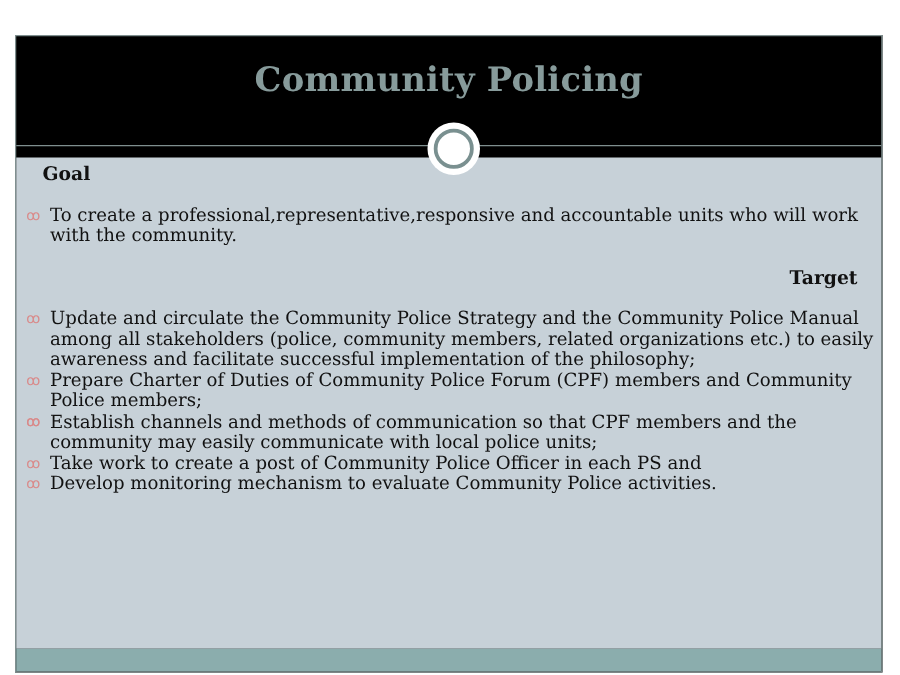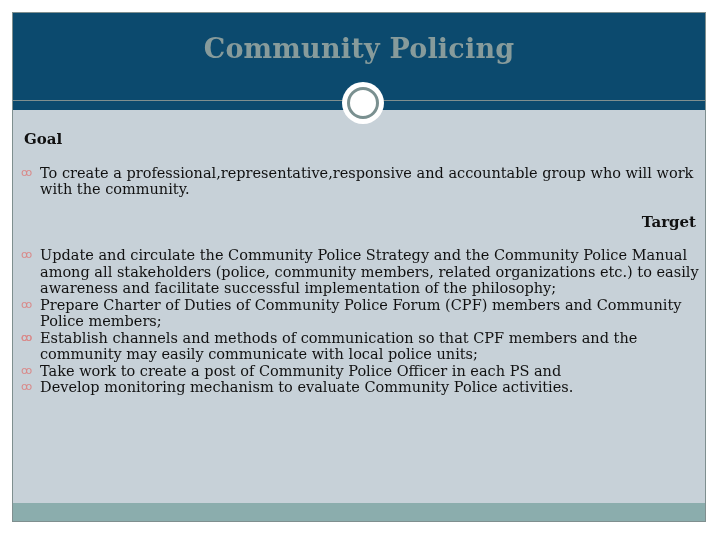--- a/index.html
+++ b/index.html
@@ -2,22 +2,22 @@
 <html><head>
   <meta charset="utf-8">
   <style>
     html, body { margin: 0; padding: 0; }
     body {
       width: 720px; height: 540px; background: #ffffff;
       position: relative; overflow: hidden;
       font-family: "DejaVu Serif", "Liberation Serif", serif;
     }
     .frame {
-      position: absolute; left: 12px; top: 12px; width: 694px; height: 510px;
-      border: 1px solid #7f8f8f; box-sizing: border-box; background: #0c4a6e;
+      position: absolute; left: 12px; top: 28px; width: 694px; height: 510px;
+      border: 1px solid #7f8f8f; box-sizing: border-box; background: #000000;
     }
     .title {
       position: absolute; left: 0; right: 0; top: 20px; text-align: center;
       font-family: "DejaVu Serif", serif; font-weight: bold;
       font-size: 27px; color: #879b9b; letter-spacing: 0.2px;
     }
     .divider {
       position: absolute; left: 0; right: 0; top: 87px; height: 1px; background: #7f8f8f;
     }
     .body-panel {
@@ -31,21 +31,21 @@
       border-radius: 50%; background: #ffffff; padding: 5px;
     }
     .ornament-ring {
       width: 26px; height: 26px; border-radius: 50%;
       border: 3px solid #7a9090; background: #ffffff;
     }
     .content {
       position: absolute; left: 18px; right: 18px; top: 128px;
       color: #111111; font-size: 15px; line-height: 16.5px;
     }
-    .heading { font-weight: bold; font-size: 15px; margin: 6px; }
+    .heading { font-weight: bold; font-size: 15px; margin: 16px; }
     .heading.goal { margin-top: 3px; }
     .heading.target { margin-top: 16px; text-align: right; }
     ul { list-style: none; margin: 0; padding: 0; }
     ul.goal-list { margin-top: 17px; }
     ul.target-list { margin-top: 17px; }
     li { position: relative; padding-left: 22px; font-size: 14.5px; }
     .bullet {
       position: absolute; left: 3px; top: 0; font-size: 11px; color: #d98a8a;
       font-family: "DejaVu Sans", sans-serif;
     }
@@ -61,21 +61,21 @@
   <div class="ornament">
     <div class="ornament-ring"></div>
   </div>
 </div>
 
 <div class="content">
   <p class="heading goal">Goal</p>
   <ul class="goal-list">
     <li>
       <span class="bullet">ꝏ</span>
-      <span>To create a professional,representative,responsive and accountable group who will work with the community.</span>
+      <span>To create a professional,representative,responsive and accountable units who will work with the community.</span>
     </li>
   </ul>
 
   <p class="heading target">Target</p>
   <ul class="target-list">
     <li>
       <span class="bullet">ꝏ</span>
       <span>Update and circulate the Community Police Strategy and the Community Police Manual among all stakeholders (police, community members, related organizations etc.) to easily awareness and facilitate successful implementation of the philosophy;</span>
     </li>
     <li>

